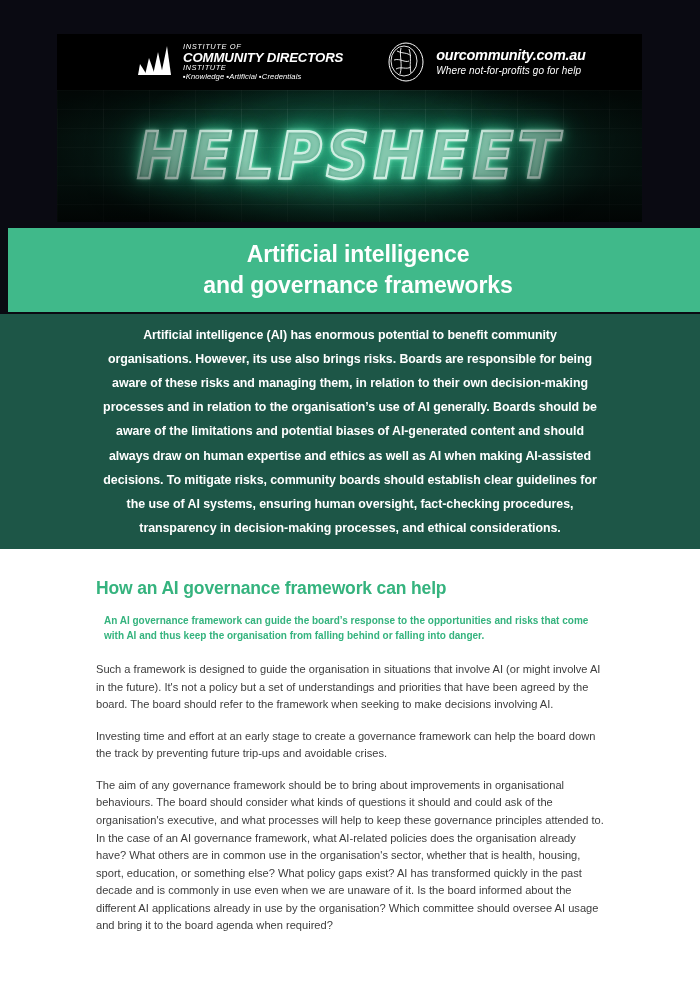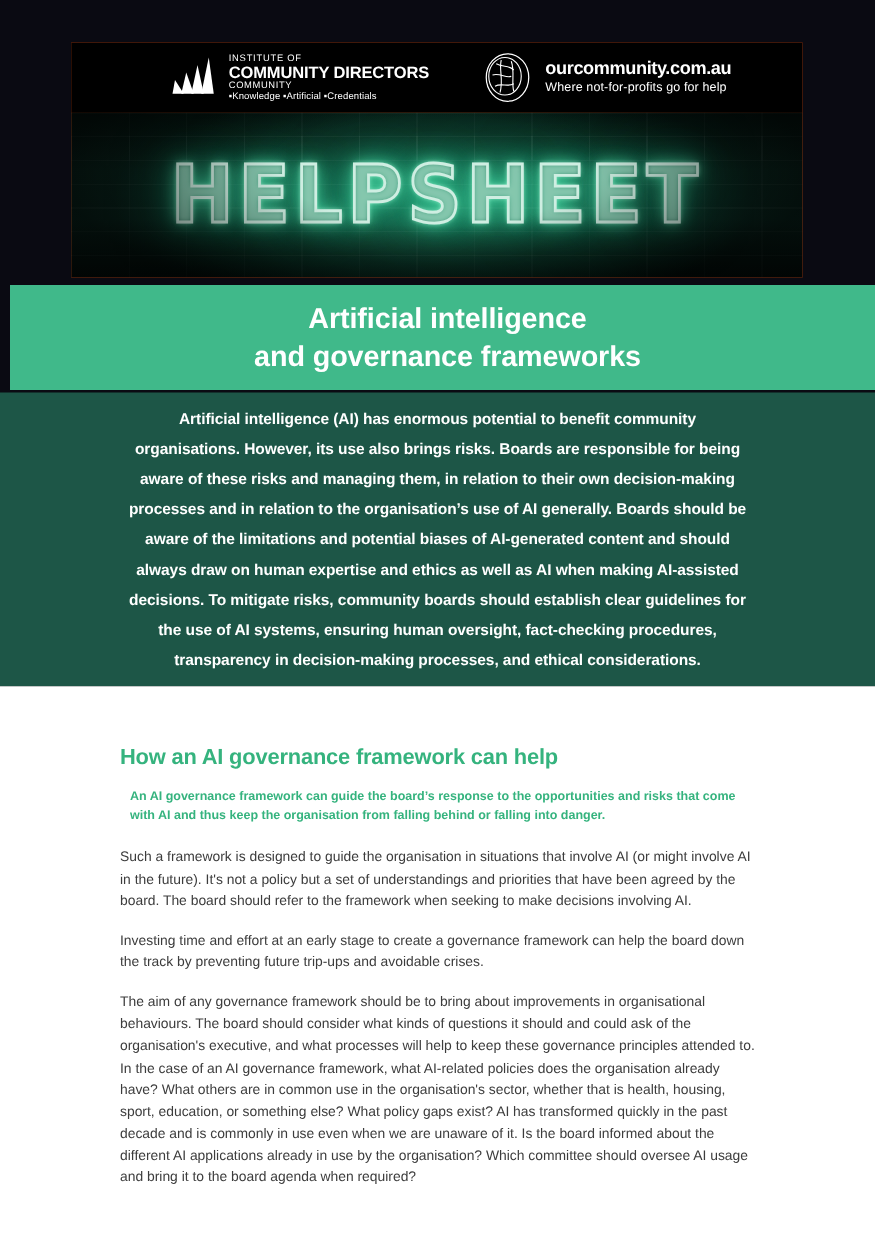--- a/index.html
+++ b/index.html
@@ -20,22 +20,23 @@
     background: #0a0a12;
   }
 
   
   .hero {
     position: absolute;
     left: 57px;
     top: 34px;
     width: 585px;
     height: 188px;
-    background: #c2410c;
+    background: #3b82f6;
     overflow: hidden;
+    font-style: italic;
   }
   .hero-wall {
     position: absolute;
     left: 0;
     top: 56px;
     width: 585px;
     height: 132px;
     background:
       radial-gradient(ellipse 330px 120px at 50% 52%, rgba(45,190,140,0.55) 0%, rgba(22,110,82,0.30) 45%, rgba(3,20,16,0.05) 78%),
       linear-gradient(180deg, #04120e 0%, #0a261e 35%, #0a2820 65%, #030d0a 100%);
@@ -168,21 +169,21 @@
 
   
   .content {
     position: absolute;
     left: 0;
     top: 549px;
     width: 700px;
     height: 444px;
     background: #ffffff;
     box-sizing: border-box;
-    padding: 46px 96px 0 96px;
+    padding: 29px 96px 0 96px;
   }
   .content h2 {
     margin: 0 0 14px 0;
     color: #35b37e;
     font-size: 17.5px;
     font-weight: bold;
     letter-spacing: -0.15px;
   }
   .lede {
     margin: 0 0 18px 8px;
@@ -222,21 +223,21 @@
       <div class="logo-icd">
         <svg class="icd-mark" viewBox="0 0 38 34">
           <polygon points="30,1 34,30 24,30" fill="#ffffff"></polygon>
           <polygon points="21,7 26,30 16,30" fill="#ffffff"></polygon>
           <polygon points="12,13 18,30 8,30" fill="#ffffff"></polygon>
           <polygon points="3,19 10,30 1,30" fill="#ffffff"></polygon>
         </svg>
         <div class="icd-text">
           <div class="icd-l1">INSTITUTE OF</div>
           <div class="icd-l2">COMMUNITY DIRECTORS</div>
-          <div class="icd-l3">COMMUNITY</div>
+          <div class="icd-l3">INSTITUTE</div>
           <div class="icd-l4">▪Knowledge  ▪Artificial  ▪Credentials</div>
         </div>
       </div>
 
       <div class="logo-oc">
         <svg class="oc-mark" viewBox="0 0 44 44">
           <ellipse cx="21" cy="22" rx="17" ry="19" fill="none" stroke="#ffffff" stroke-width="1"></ellipse>
           <ellipse cx="19" cy="21" rx="13" ry="15" fill="none" stroke="#ffffff" stroke-width="0.9"></ellipse>
           <path d="M12 11 C18 14, 22 12, 26 16" fill="none" stroke="#ffffff" stroke-width="0.9"></path>
           <path d="M9 20 C15 18, 20 23, 24 21" fill="none" stroke="#ffffff" stroke-width="0.9"></path>

